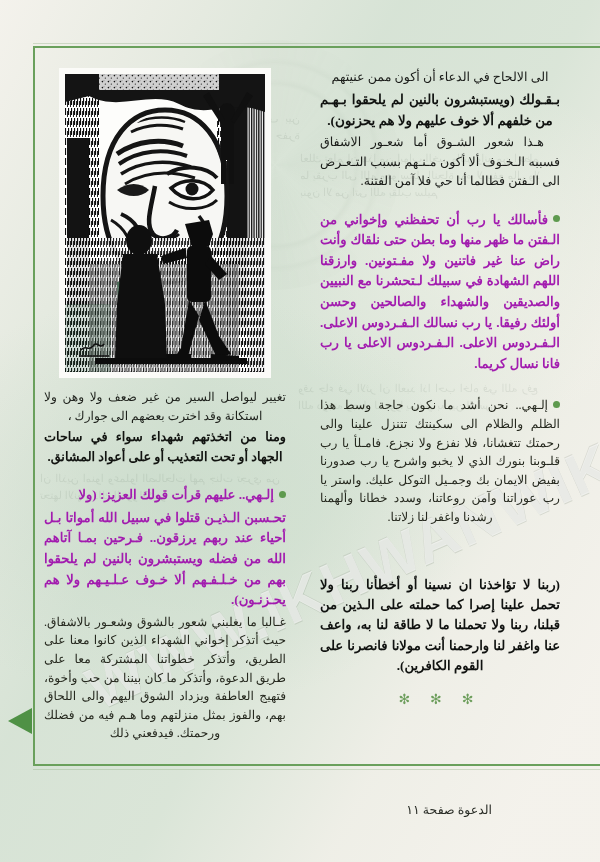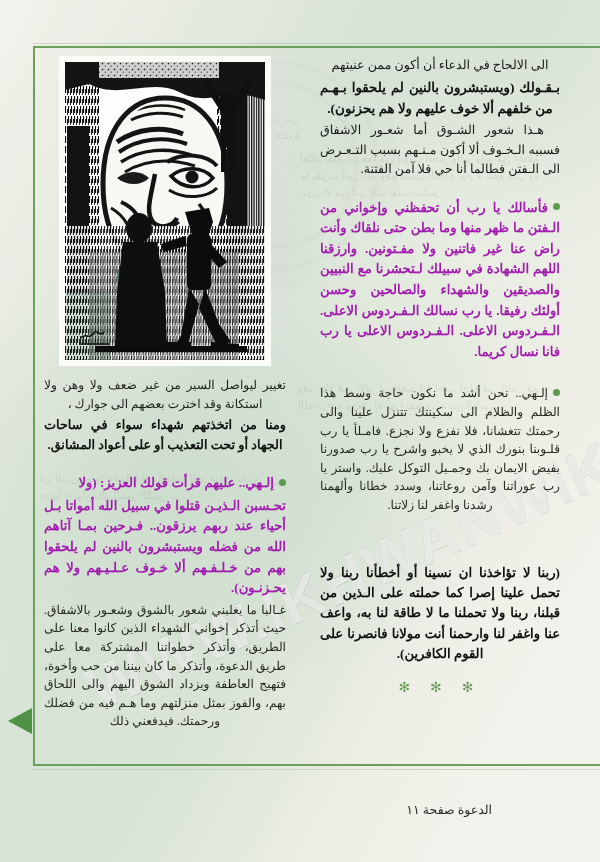--- a/index.html
+++ b/index.html
@@ -140,21 +140,21 @@
     border-top: 13px solid transparent;
     border-bottom: 13px solid transparent;
     border-right: 24px solid #4f9145;
     pointer-events: none;
   }
 
   
   .content {
     position: absolute;
     left: 44px;
-    top: 56px;
+    top: 68px;
     width: 516px;
     height: 706px;
   }
   .col {
     position: absolute;
     top: 0;
   }
   .col-right {          
     right: 0;
     width: 240px;

